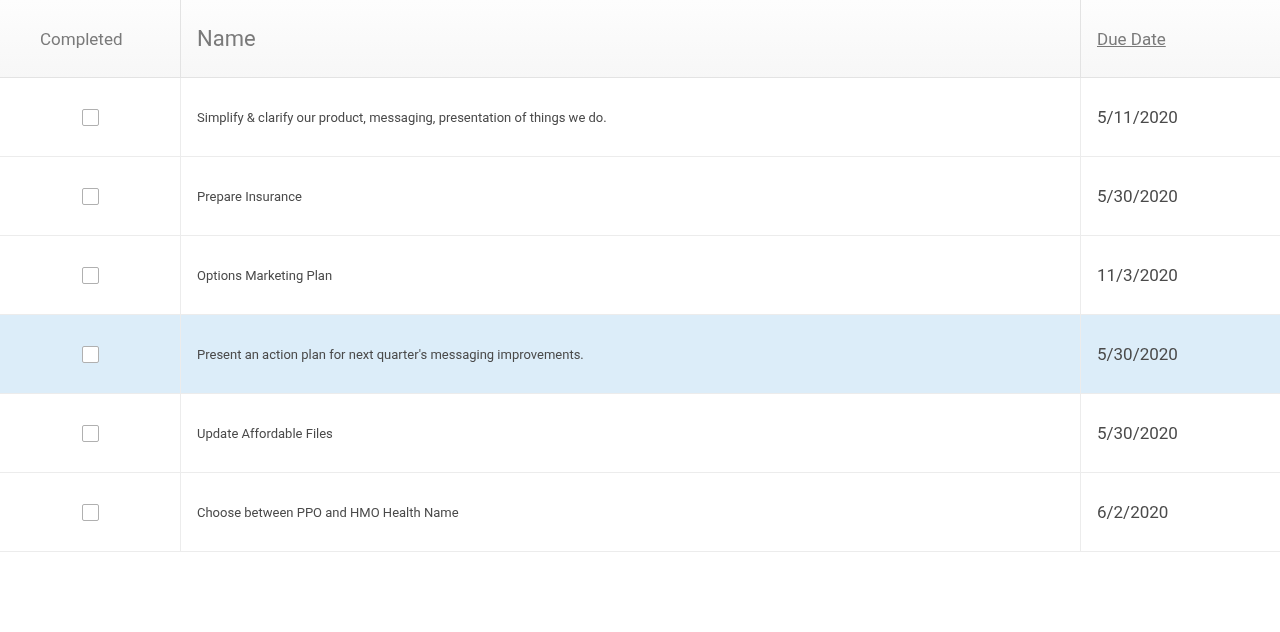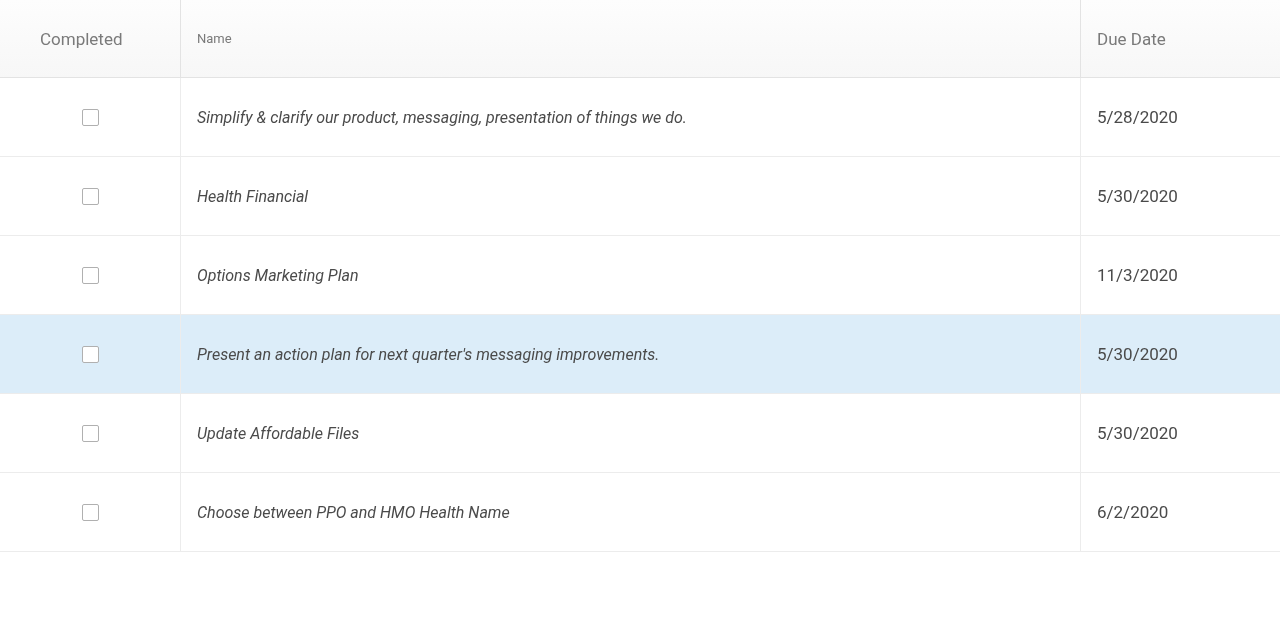--- a/index.html
+++ b/index.html
@@ -32,35 +32,36 @@
       font-size: 17px;
       color: #7a7a7a;
       border-right: 1px solid #e3e3e3;
       height: 100%;
       display: flex;
       align-items: center;
     }
     .col-name-header {
       flex: 1;
       padding-left: 16px;
-      font-size: 13px;
+      font-size: 22px;
       color: #7a7a7a;
       border-right: 1px solid #e3e3e3;
       height: 100%;
       display: flex;
       align-items: center;
     }
     .col-due-header {
       width: 199px;
       padding-left: 16px;
       font-size: 17px;
       color: #7a7a7a;
       height: 100%;
       display: flex;
       align-items: center;
+      text-decoration: underline;
     }
     .table-row {
       display: flex;
       border-bottom: 1px solid #ececec;
       height: 79px;
       align-items: center;
       background: #fff;
     }
     .table-row.highlighted {
       background: #dcedf9;
@@ -69,27 +70,26 @@
       width: 181px;
       display: flex;
       justify-content: center;
       align-items: center;
       border-right: 1px solid #ececec;
       height: 100%;
     }
     .col-name {
       flex: 1;
       padding-left: 16px;
-      font-size: 16px;
+      font-size: 13px;
       color: #4a4a4a;
       border-right: 1px solid #ececec;
       height: 100%;
       display: flex;
       align-items: center;
-      font-style: italic;
     }
     .col-due {
       width: 199px;
       padding-left: 16px;
       font-size: 17px;
       color: #4a4a4a;
       height: 100%;
       display: flex;
       align-items: center;
     }
@@ -110,27 +110,27 @@
     <div class="col-completed-header">Completed</div>
     <div class="col-name-header">Name</div>
     <div class="col-due-header">Due Date</div>
   </div>
   <div id="rows-container">
       <div class="table-row">
         <div class="col-completed">
           <div class="checkbox"></div>
         </div>
         <div class="col-name">Simplify &amp; clarify our product, messaging, presentation of things we do.</div>
-        <div class="col-due">5/28/2020</div>
+        <div class="col-due">5/11/2020</div>
       </div>
       <div class="table-row">
         <div class="col-completed">
           <div class="checkbox"></div>
         </div>
-        <div class="col-name">Health Financial</div>
+        <div class="col-name">Prepare Insurance</div>
         <div class="col-due">5/30/2020</div>
       </div>
       <div class="table-row">
         <div class="col-completed">
           <div class="checkbox"></div>
         </div>
         <div class="col-name">Options Marketing Plan</div>
         <div class="col-due">11/3/2020</div>
       </div>
       <div class="table-row highlighted">

